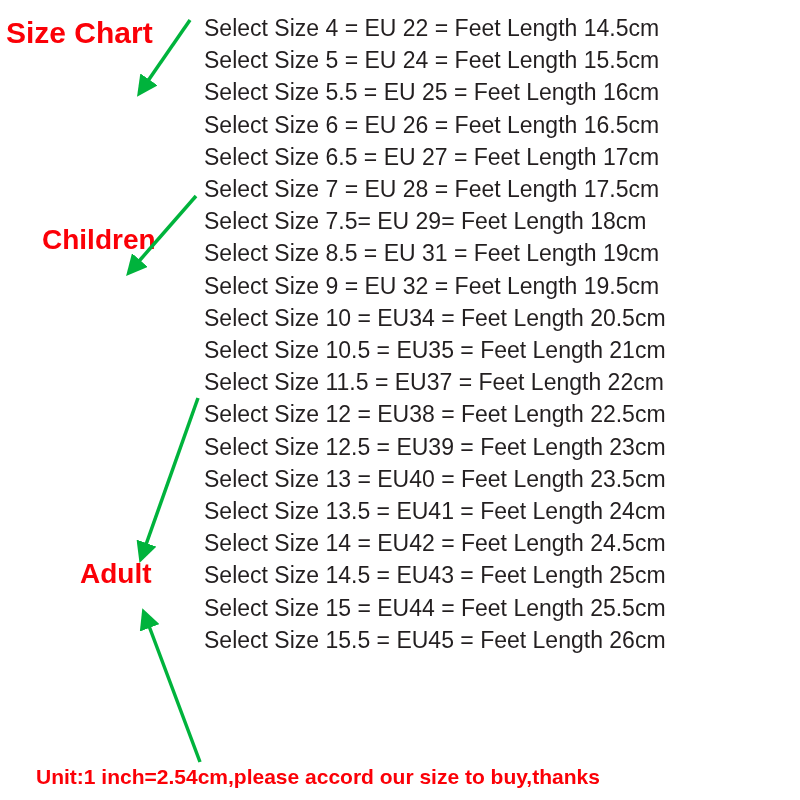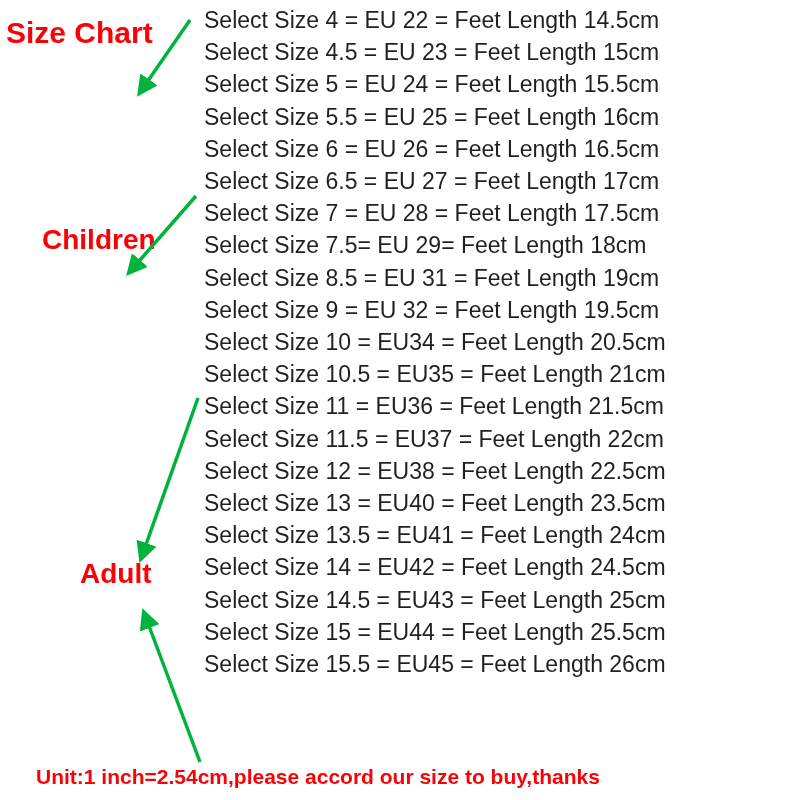--- a/index.html
+++ b/index.html
@@ -52,21 +52,21 @@
     top: 0;
     width: 800px;
     height: 800px;
     pointer-events: none;
   }
 
   
   #size-list {
     position: absolute;
     left: 204px;
-    top: 4px;
+    top: 12px;
     width: 540px;
   }
   .size-row {
     font-size: 23px;
     color: #231f20;
     line-height: 32.2px;
     white-space: nowrap;
     font-family: "Liberation Sans", sans-serif;
   }
 
@@ -104,34 +104,33 @@
 
     <line x1="196" y1="196" x2="133" y2="268" stroke="#00b33c" stroke-width="3.5" marker-end="url(#arrowhead)"></line>
 
     <line x1="198" y1="398" x2="143" y2="553" stroke="#00b33c" stroke-width="3.5" marker-end="url(#arrowhead)"></line>
 
     <line x1="200" y1="762" x2="146" y2="618" stroke="#00b33c" stroke-width="3.5" marker-end="url(#arrowhead)"></line>
   </svg>
 
   <div id="size-list">
     <div class="size-row">Select Size 4 = EU 22 = Feet Length 14.5cm</div>
-    <div class="size-row">Select Size 4.5 = EU 23 = Feet Length 15cm</div>
     <div class="size-row">Select Size 5 = EU 24 = Feet Length 15.5cm</div>
     <div class="size-row">Select Size 5.5 = EU 25 = Feet Length 16cm</div>
     <div class="size-row">Select Size 6 = EU 26 = Feet Length 16.5cm</div>
     <div class="size-row">Select Size 6.5 = EU 27 = Feet Length 17cm</div>
     <div class="size-row">Select Size 7 = EU 28 = Feet Length 17.5cm</div>
     <div class="size-row">Select Size 7.5= EU 29= Feet Length 18cm</div>
     <div class="size-row">Select Size 8.5 = EU 31 = Feet Length 19cm</div>
     <div class="size-row">Select Size 9 = EU 32 = Feet Length 19.5cm</div>
     <div class="size-row">Select Size 10 = EU34 = Feet Length 20.5cm</div>
     <div class="size-row">Select Size 10.5 = EU35 = Feet Length 21cm</div>
-    <div class="size-row">Select Size 11 = EU36 = Feet Length 21.5cm</div>
     <div class="size-row">Select Size 11.5 = EU37 = Feet Length 22cm</div>
     <div class="size-row">Select Size 12 = EU38 = Feet Length 22.5cm</div>
+    <div class="size-row">Select Size 12.5 = EU39 = Feet Length 23cm</div>
     <div class="size-row">Select Size 13 = EU40 = Feet Length 23.5cm</div>
     <div class="size-row">Select Size 13.5 = EU41 = Feet Length 24cm</div>
     <div class="size-row">Select Size 14 = EU42 = Feet Length 24.5cm</div>
     <div class="size-row">Select Size 14.5 = EU43 = Feet Length 25cm</div>
     <div class="size-row">Select Size 15 = EU44 = Feet Length 25.5cm</div>
     <div class="size-row">Select Size 15.5 = EU45 = Feet Length 26cm</div>
   </div>
 
   <div id="footer-note">Unit:1 inch=2.54cm,please accord our size  to buy,thanks</div>
 

